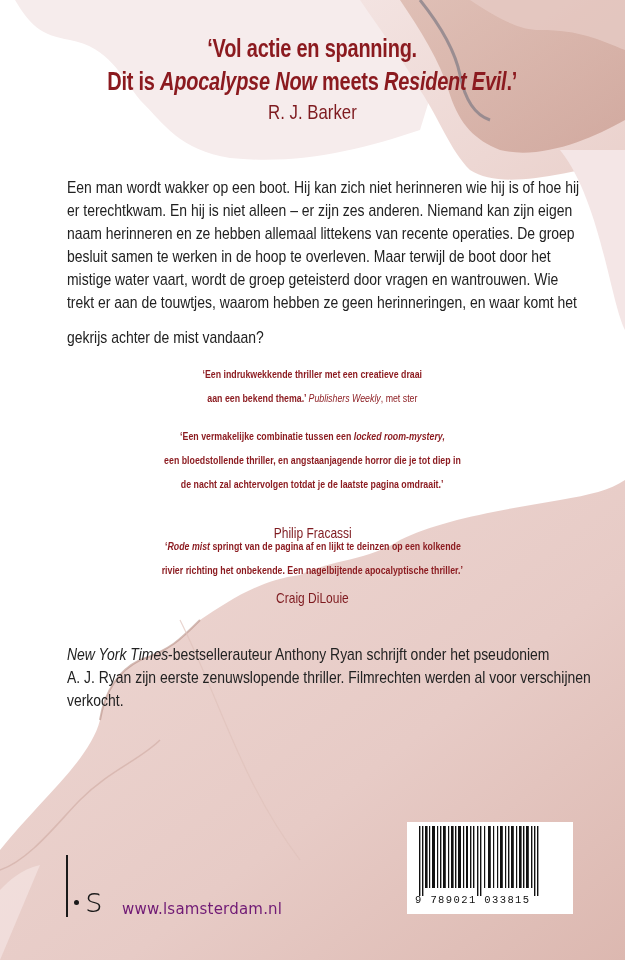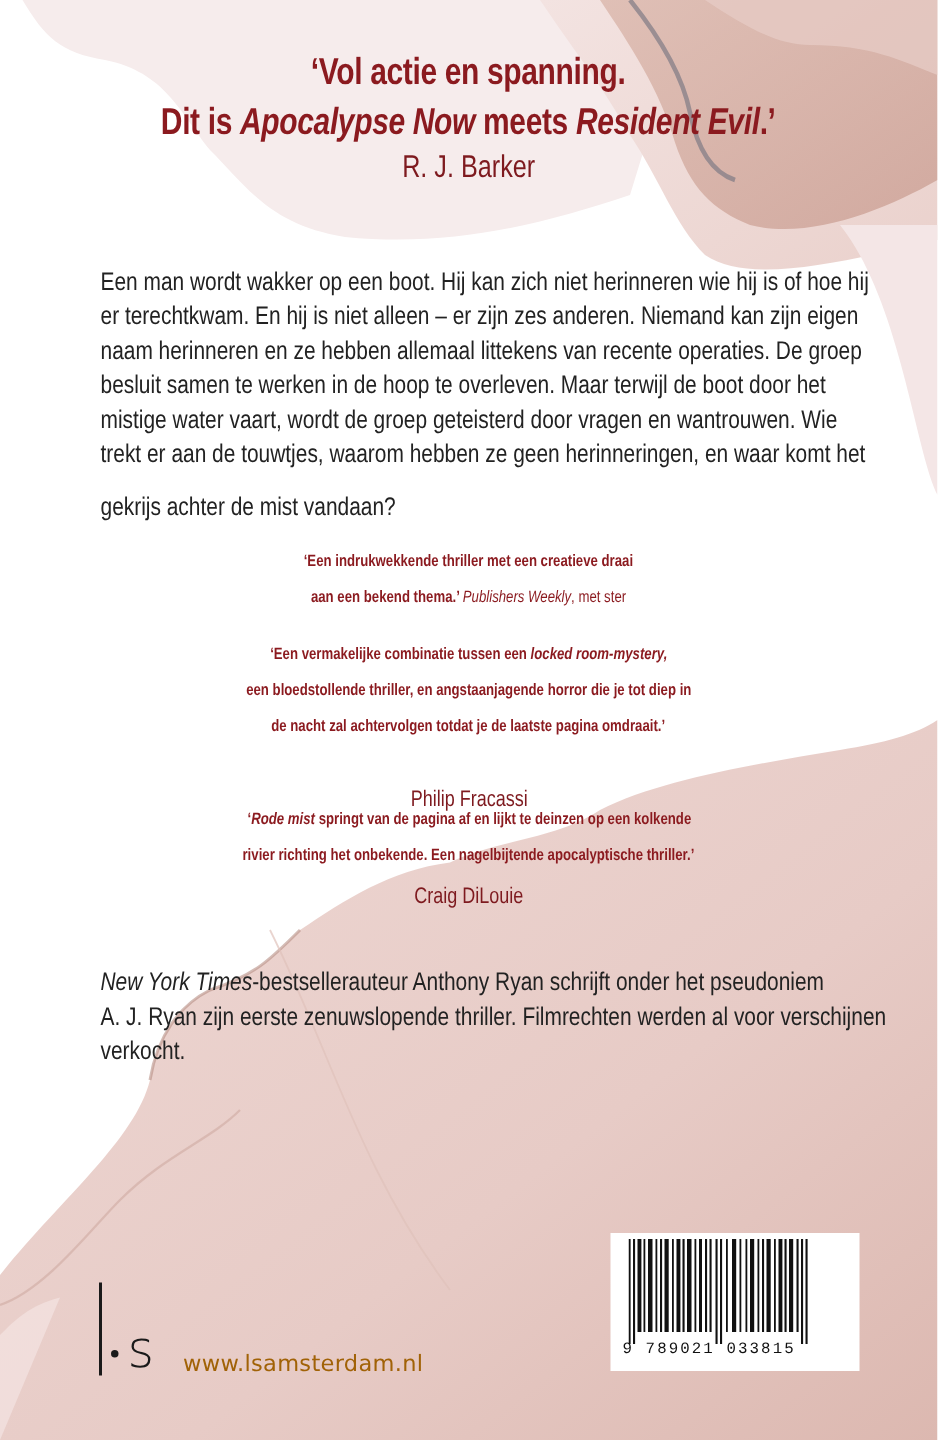--- a/index.html
+++ b/index.html
@@ -38,21 +38,21 @@
   .isbn {
     position: absolute; left: 8px; top: 72px; width: 130px;
     font-family: "Liberation Mono", monospace; font-size: 10.5px; letter-spacing: 1.4px; color: #111;
   }
 
   .logo { position: absolute; left: 66px; top: 855px; width: 46px; height: 62px; }
   .logo .bar { position: absolute; left: 0; top: 0; width: 2px; height: 62px; background: #1a1a1a; }
   .logo .dot { position: absolute; left: 8px; top: 45px; width: 5px; height: 5px; border-radius: 50%; background: #1a1a1a; }
   .logo .s { position: absolute; left: 19px; top: 28px; font-size: 34px; line-height: 34px; color: #1a1a1a; font-family: "DejaVu Sans", sans-serif; font-weight: 300; }
   .url {
-    position: absolute; left: 122px; top: 900px; font-size: 15px; color: #a16207;
+    position: absolute; left: 122px; top: 900px; font-size: 15px; color: #701a75;
     font-family: "DejaVu Sans", sans-serif; letter-spacing: 0.2px;
   }
 </style>
 </head>
 <body>
 
 <svg class="bg" width="625" height="960" viewBox="0 0 625 960">
   <defs>
     <linearGradient id="g1" x1="0" y1="0" x2="1" y2="1">
       <stop offset="0" stop-color="#f3e3e1"></stop>

